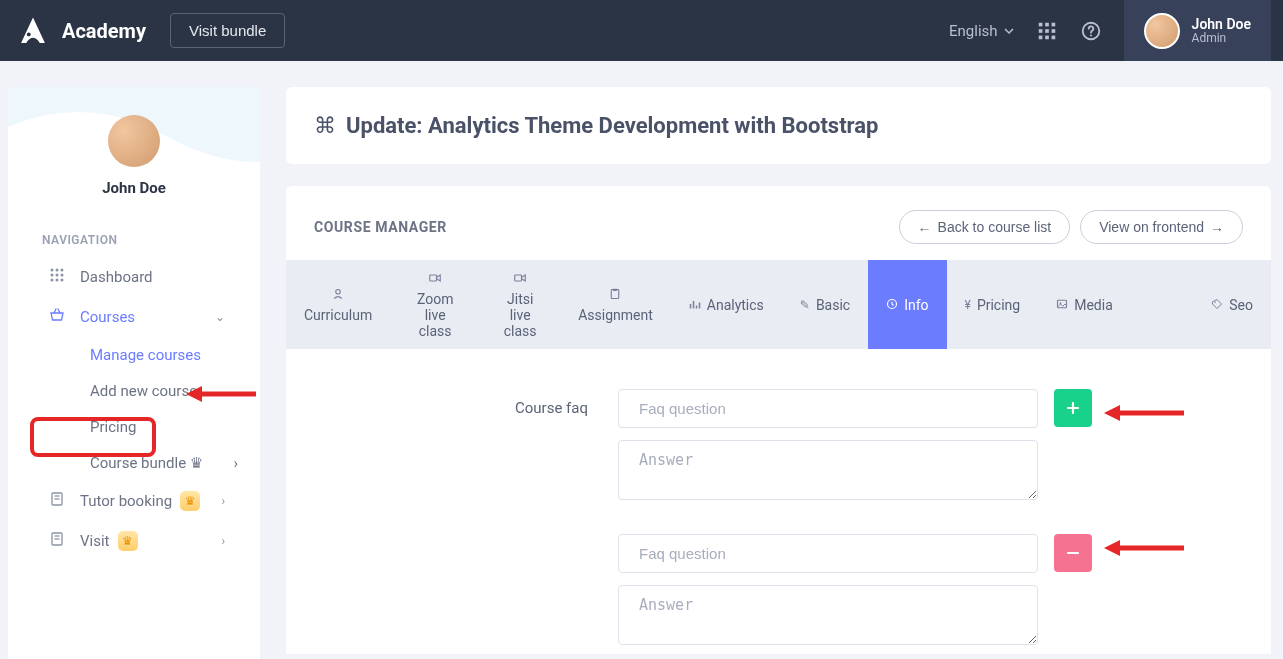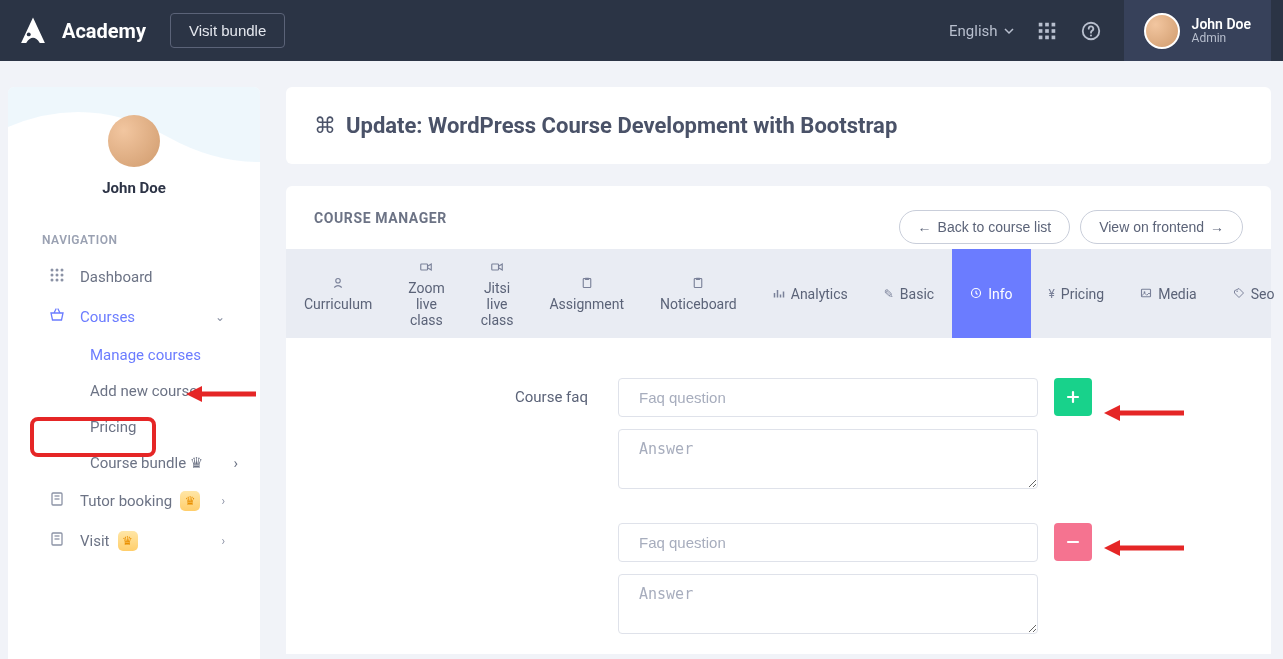--- a/index.html
+++ b/index.html
@@ -76,21 +76,21 @@
   .subnav a { display: block; padding: 9px 0; font-size: 15px; color: #6c7385; text-decoration: none; cursor:pointer;}
   .subnav a.sel { color: #6b7cff; }
 
   
   .main { flex: 1; padding: 26px 12px 0 0; overflow-y: auto; }
   .card { background: #fff; border-radius: 6px; }
   .title-card { padding: 26px 28px; margin-bottom: 22px; display:flex; align-items:center; gap:10px;}
   .title-ic { color:#4a5268; font-size:22px; }
   .title-card h1 { color: #4a5268; font-weight: 700; font-size: 22px; }
   .mgr-card { padding: 0 0 40px 0; }
-  .mgr-head { display: flex; padding: 24px 28px 5px; }
+  .mgr-head { display: flex; align-items: center; padding: 24px 28px 16px; }
   .mgr-head h2 { color: #6c7385; font-weight: 700; letter-spacing: 0.6px; font-size: 14px; }
   .mgr-actions { margin-left: auto; display: flex; gap: 10px; }
   .pill-btn {
     border: 1px solid #c9ceda; background: #fff; color: #5b6378;
     border-radius: 22px; padding: 8px 18px; font-size: 14px; cursor: pointer;
     display:flex;align-items:center;gap:6px;
   }
 
   
   .tabs {
@@ -257,21 +257,21 @@
       <span class="badge-crown">♛</span>
       <span class="chev">›</span>
     </div>
 
     <div class="highlight-box"></div>
   </div>
 
   <div class="main">
     <div class="card title-card">
       <span class="title-ic">⌘</span>
-      <h1>Update: WordPress Course Development with Bootstrap</h1>
+      <h1>Update: Analytics Theme Development with Bootstrap</h1>
     </div>
 
     <div class="card mgr-card">
       <div class="mgr-head">
         <h2>COURSE MANAGER</h2>
         <div class="mgr-actions">
           <button class="pill-btn">
             <span>←</span>
             <span>Back to course list</span>
           </button>
@@ -311,29 +311,20 @@
           <span>Jitsi live class</span>
         </div>
         <div class="tab">
           <span class="ti">
             <svg width="12" height="12" viewBox="0 0 16 16">
                 <rect x="3" y="2" width="10" height="12" rx="1" stroke="currentColor" fill="none" stroke-width="1.5"></rect>
                 <rect x="5" y="1" width="6" height="3" rx="1" fill="currentColor"></rect>
               </svg>
           </span>
           <span>Assignment</span>
-        </div>
-        <div class="tab">
-          <span class="ti">
-            <svg width="12" height="12" viewBox="0 0 16 16">
-                <rect x="3" y="2" width="10" height="12" rx="1" stroke="currentColor" fill="none" stroke-width="1.5"></rect>
-                <rect x="5" y="1" width="6" height="3" rx="1" fill="currentColor"></rect>
-              </svg>
-          </span>
-          <span>Noticeboard</span>
         </div>
         <div class="tab single">
           <span class="ti">
             <svg width="12" height="12" viewBox="0 0 16 16">
                 <path d="M2 14 V8 M6 14 V4 M10 14 V10 M14 14 V6" stroke="currentColor" stroke-width="2"></path>
               </svg>
           </span>
           <span>Analytics</span>
         </div>
         <div class="tab single">

